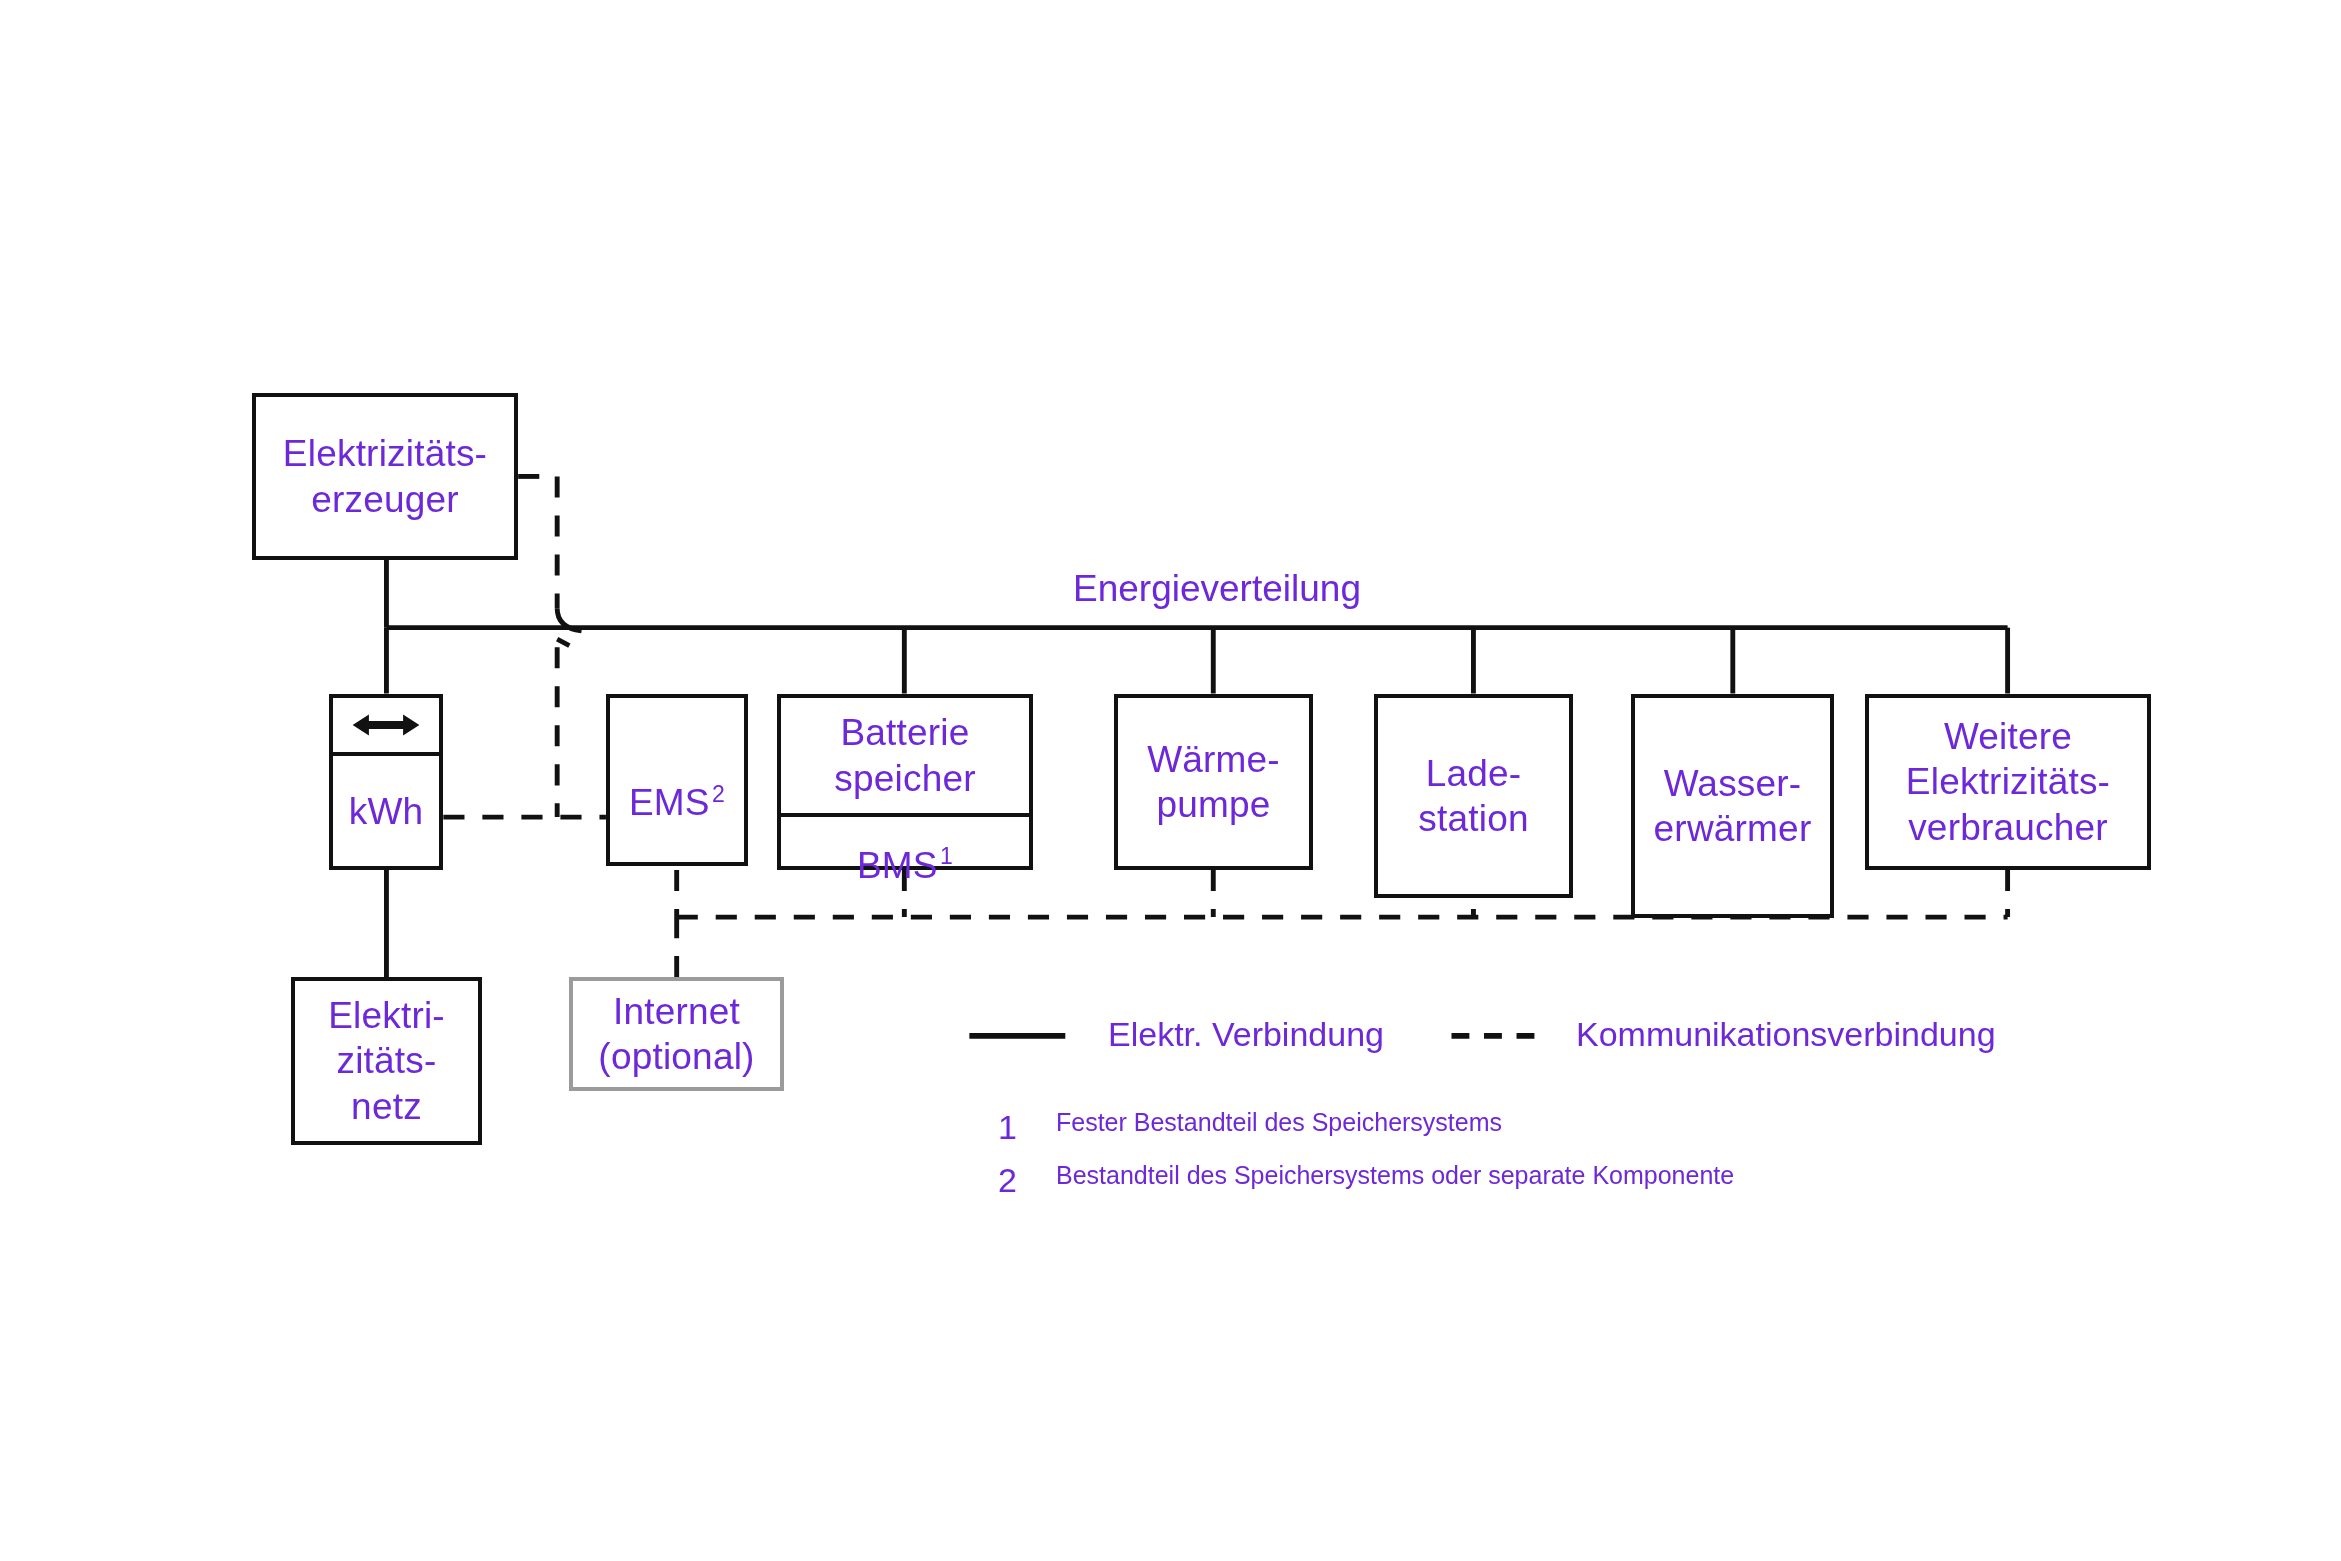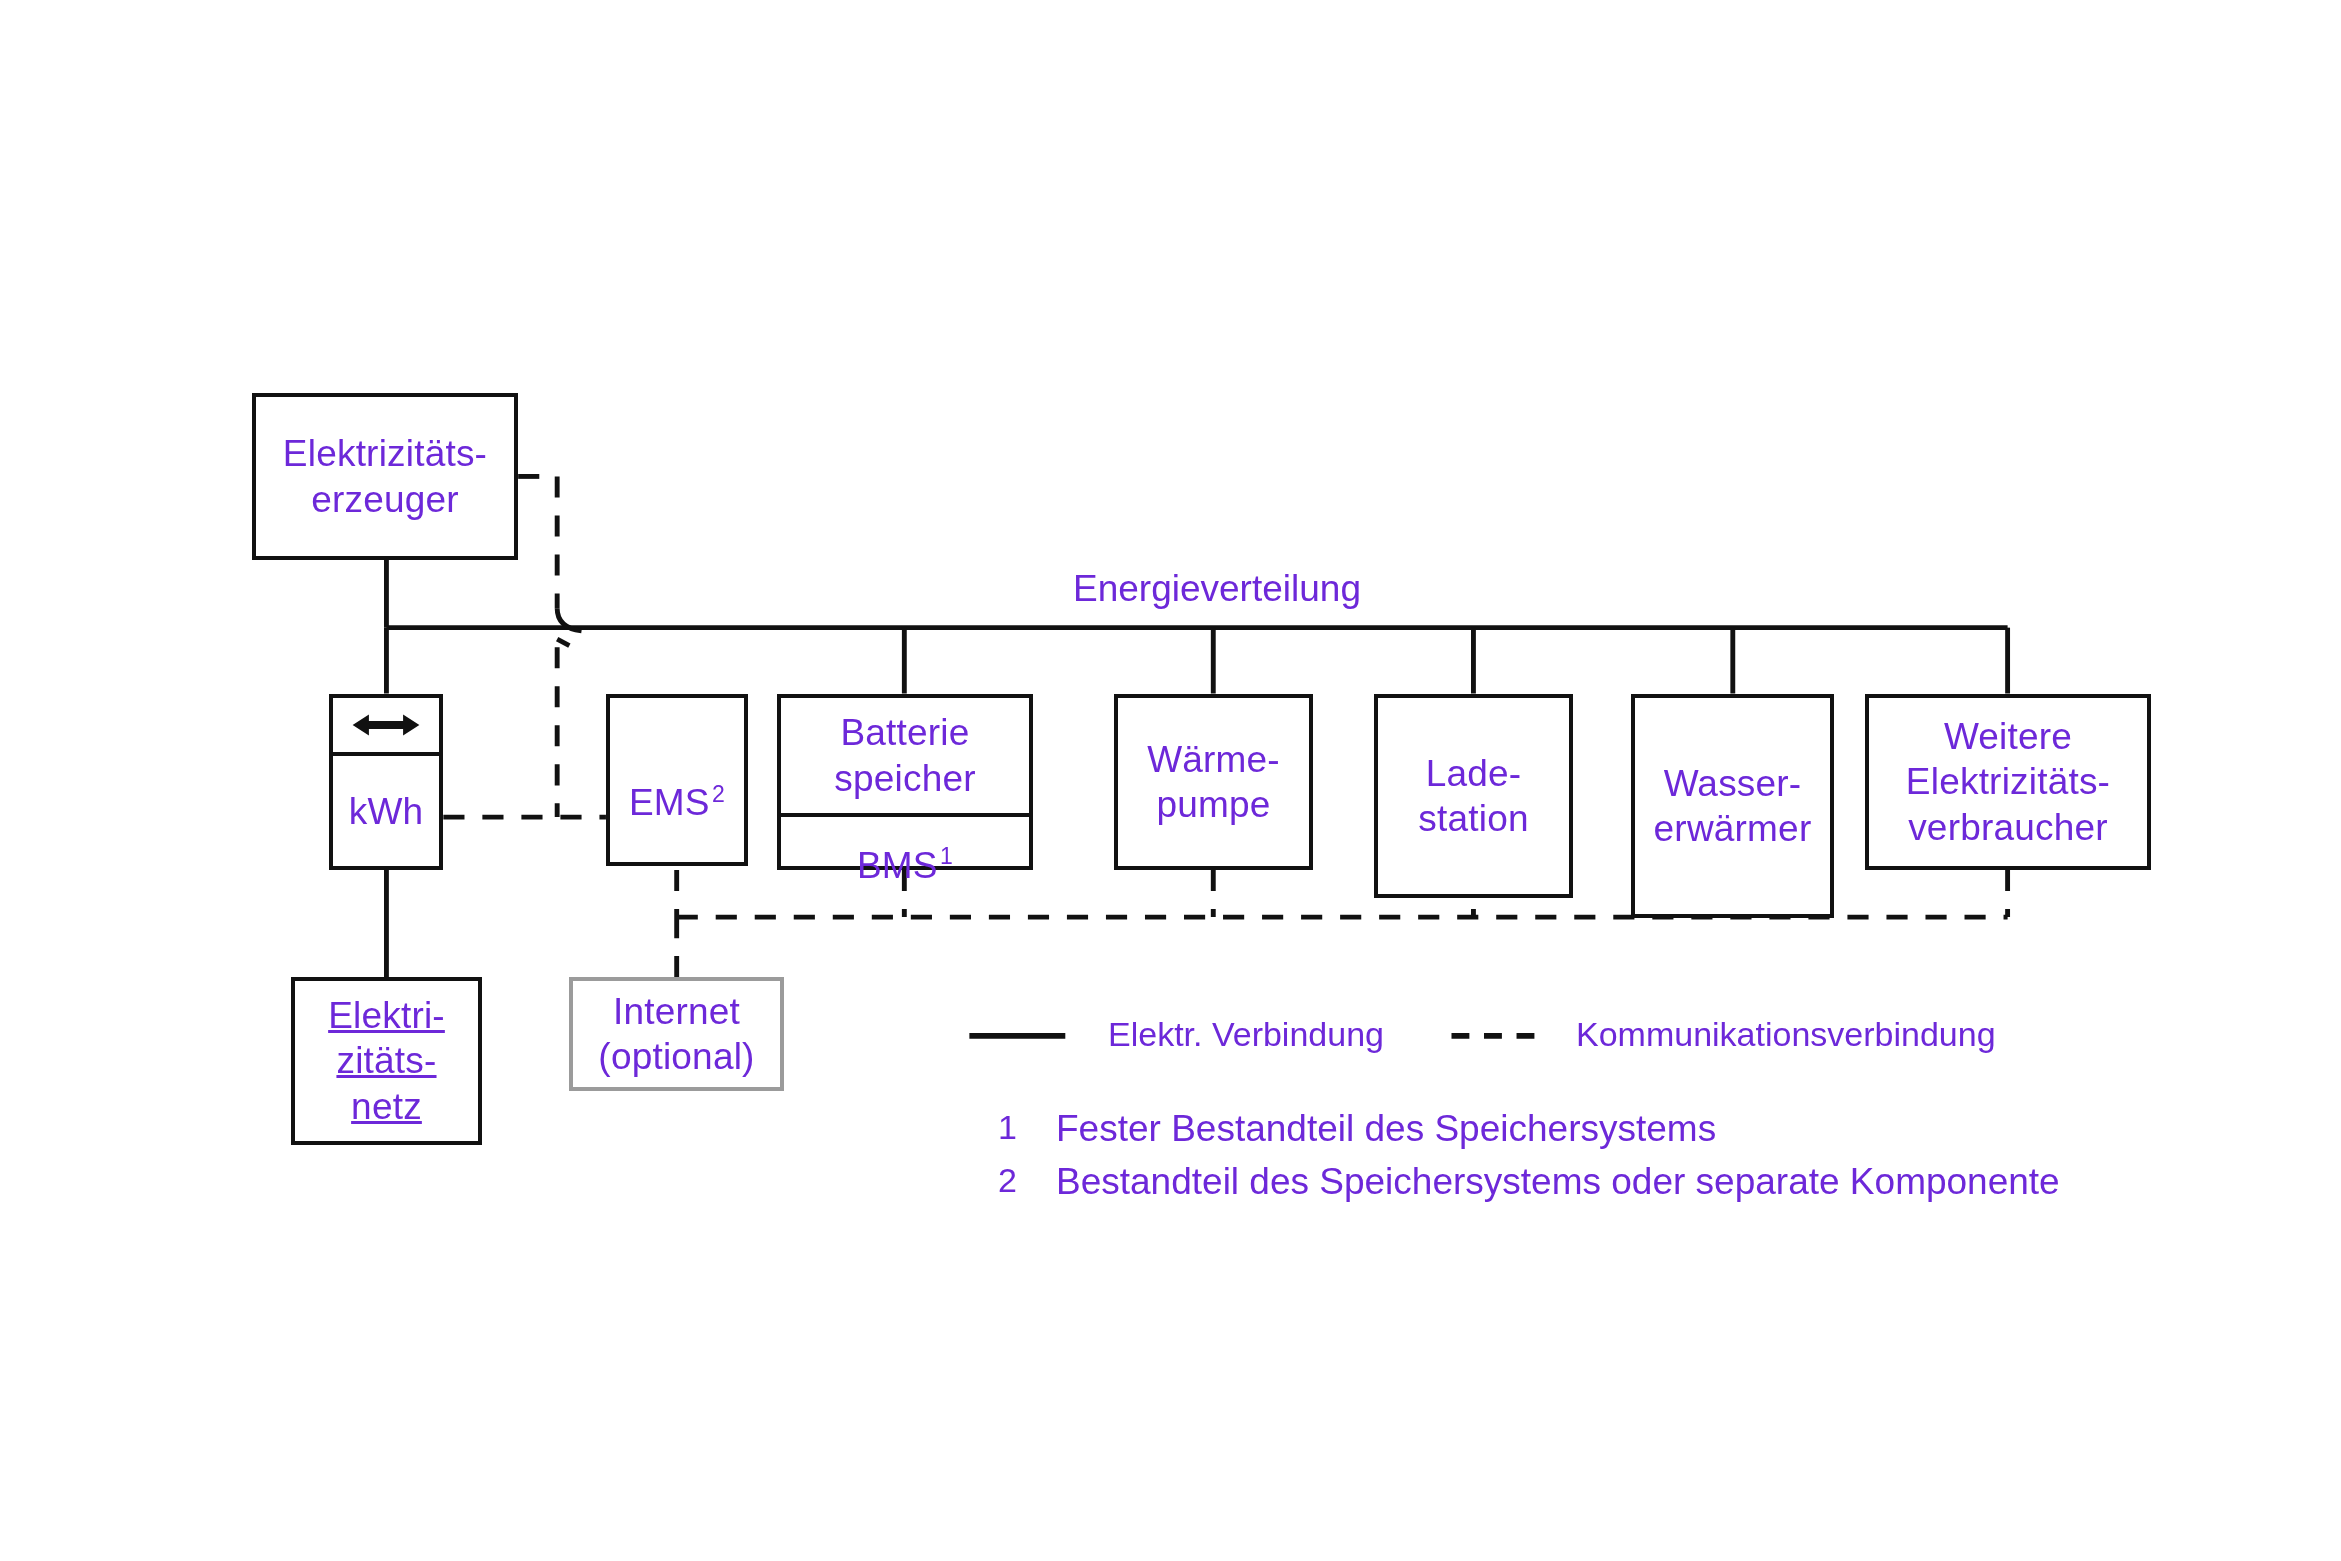--- a/index.html
+++ b/index.html
@@ -54,21 +54,21 @@
     position:absolute;
     font-size:34px;
     white-space:nowrap;
   }
   .note-num{
     position:absolute;
     font-size:34px;
   }
   .note-txt{
     position:absolute;
-    font-size:37px;
+    font-size:25px;
     white-space:nowrap;
   }
   .arrow-cell{
     position:absolute;left:0;right:0;
     display:flex;align-items:center;justify-content:center;
   }
 </style>
 </head>
 <body>
 
@@ -129,21 +129,21 @@
       <svg width="70" height="28" viewBox="0 0 86 34">
         <path d="M2 17 L22 4 L22 12 L64 12 L64 4 L84 17 L64 30 L64 22 L22 22 L22 30 Z" fill="#111111"></path>
       </svg>
     </div>
     <div class="divider" style="top:54px;"></div>
     <div class="cell" style="top:58px;height:111px;">
       <span class="boxtext">kWh</span>
     </div>
   </div>
 
-  <div class="box" style="left:291px;top:977px;width:191px;height:168px;text-decoration:underline;">
+  <div class="box" style="left:291px;top:977px;width:191px;height:168px;">
     <div class="boxtext">Elektri-
 zitäts-
 netz</div>
   </div>
 
   <div class="box" style="left:606px;top:694px;width:142px;height:172px;">
     <div class="boxtext">
       <span>EMS</span><span class="sup">2</span>
     </div>
   </div>

